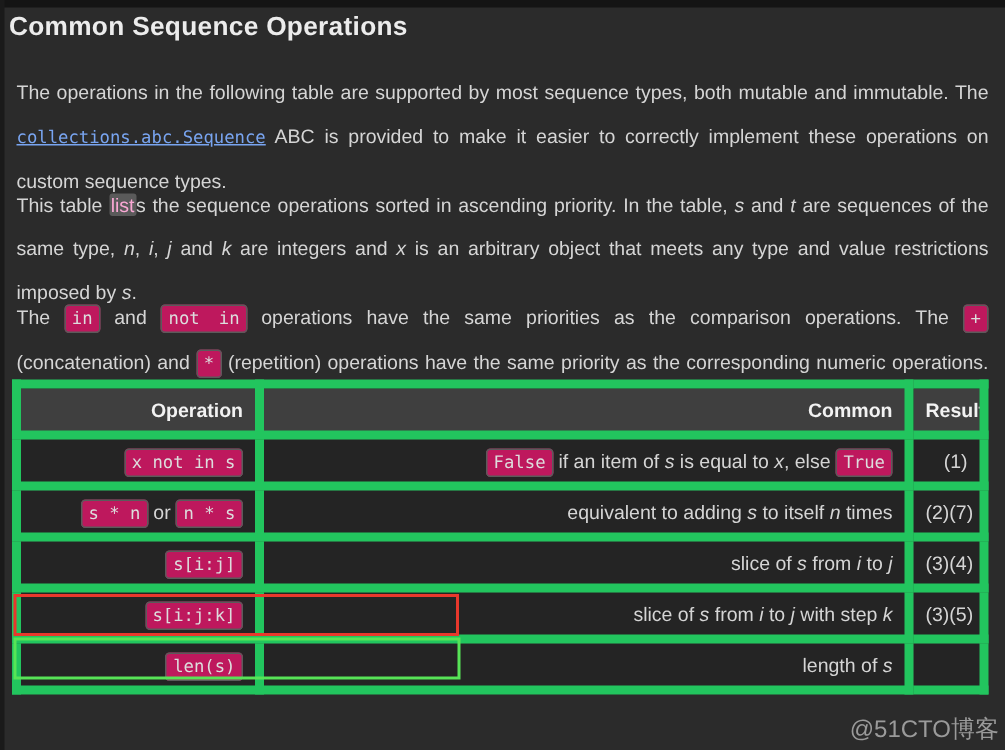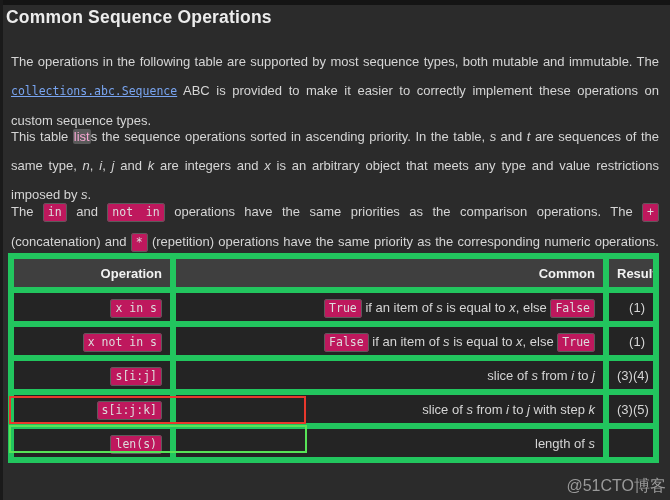--- a/index.html
+++ b/index.html
@@ -97,28 +97,28 @@
   </colgroup>
   <thead>
     <tr>
       <th>Operation</th>
       <th>Common</th>
       <th>Result</th>
     </tr>
   </thead>
   <tbody>
     <tr>
-      <td><span class="code">x in s</span></td>
-      <td><span class="code">True</span> if an item of <i>s</i> is equal to <i>x</i>, else <span class="code">False</span></td>
+      <td><span class="code">x not in s</span></td>
+      <td><span class="code">False</span> if an item of <i>s</i> is equal to <i>x</i>, else <span class="code">True</span></td>
       <td>(1)</td>
     </tr>
     <tr>
-      <td><span class="code">x not in s</span></td>
-      <td><span class="code">False</span> if an item of <i>s</i> is equal to <i>x</i>, else <span class="code">True</span></td>
-      <td>(1)</td>
+      <td><span class="code">s * n</span> or <span class="code">n * s</span></td>
+      <td>equivalent to adding <i>s</i> to itself <i>n</i> times</td>
+      <td>(2)(7)</td>
     </tr>
     <tr>
       <td><span class="code">s[i:j]</span></td>
       <td>slice of <i>s</i> from <i>i</i> to <i>j</i></td>
       <td>(3)(4)</td>
     </tr>
     <tr>
       <td><span class="code">s[i:j:k]</span></td>
       <td>slice of <i>s</i> from <i>i</i> to <i>j</i> with step <i>k</i></td>
       <td>(3)(5)</td>

